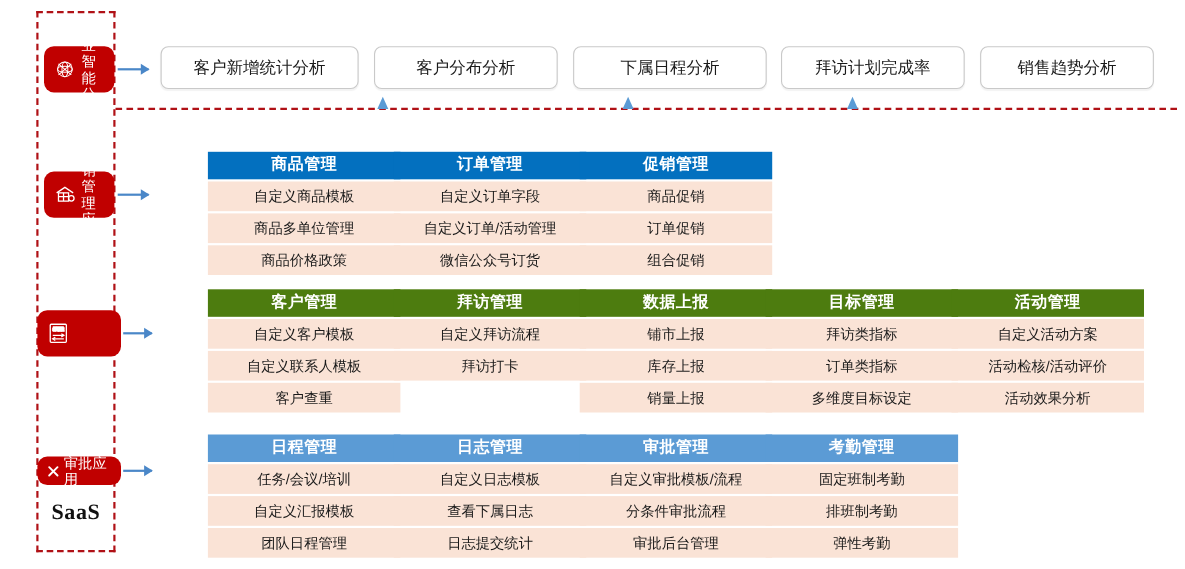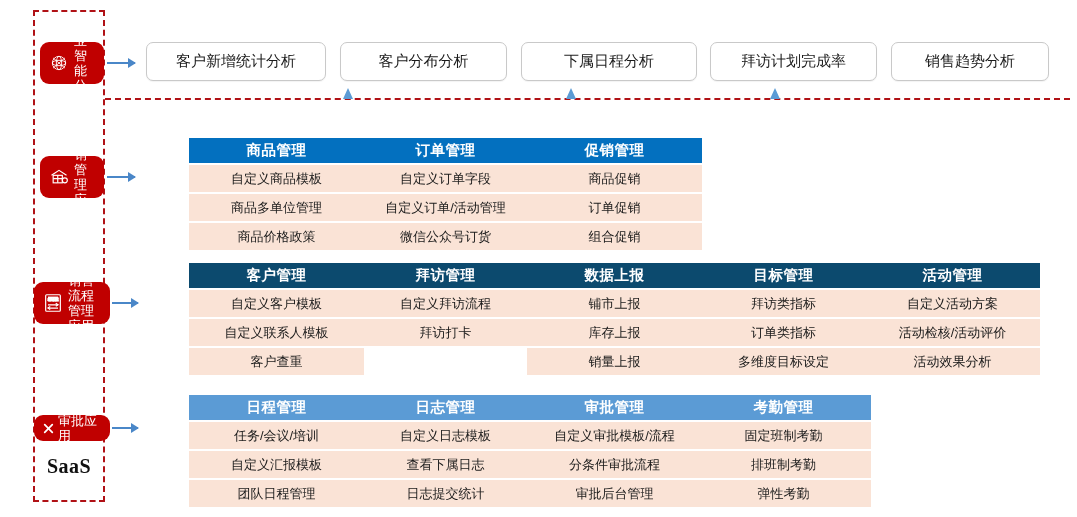--- a/index.html
+++ b/index.html
@@ -86,21 +86,21 @@
     height:25px;line-height:25px;text-align:center;
     color:#fff;font-weight:bold;font-size:14.5px;
     letter-spacing:.5px;
   }
   .col .cell{
     height:27px;line-height:27px;text-align:center;
     background:#fae3d6;color:#1a1a1a;font-size:13px;
     margin-top:2px;
   }
   .hdr.blue-dark{background:#0370bf;}
-  .hdr.green{background:#0c4a6e;}
+  .hdr.green{background:#4d7c0f;}
   .hdr.blue-light{background:#5b9bd5;}
 </style>
 </head>
 <body>
 
 <div class="saas-box"></div>
 <div class="saas-label">SaaS</div>
 
 <div class="divider"></div>
 <div class="tri" style="left:343px;"></div>
@@ -138,22 +138,20 @@
 <div class="pill" style="left:34px;top:282px;width:76px;height:42px;">
   <span class="glyph">
     <svg width="22" height="22" viewBox="0 0 24 24" fill="none" stroke="#ffffff" stroke-width="1.3">
       <rect x="4" y="3" width="16" height="18" rx="1"></rect>
       <rect x="6.5" y="5" width="11" height="5" fill="#ffffff" stroke="none"></rect>
       <text x="12" y="9.4" font-size="4.4" text-anchor="middle" fill="#c00000" font-family="Liberation Sans, sans-serif" font-weight="bold">SALE</text>
       <path d="M6.5 14 H17.5 M6.5 17.5 H17.5"></path>
       <path d="M15 12.4 L17.5 14 L15 15.6 M9 15.9 L6.5 17.5 L9 19.1"></path>
     </svg>
   </span>
-  <span class="ptext">销售流程
-管理应用</span>
 </div>
 <div class="conn" style="left:112px;top:302px;width:26px;"></div>
 
 <div class="pill one-line" style="left:34px;top:415px;width:76px;height:26px;">
   <span class="glyph" style="width:16px;flex:0 0 16px;">
     <svg width="13" height="13" viewBox="0 0 24 24" fill="none" stroke="#ffffff" stroke-width="3.2" stroke-linecap="round">
       <path d="M5 5 L19 19 M19 5 L5 19"></path>
     </svg>
   </span>
   <span class="ptext">审批应用</span>

